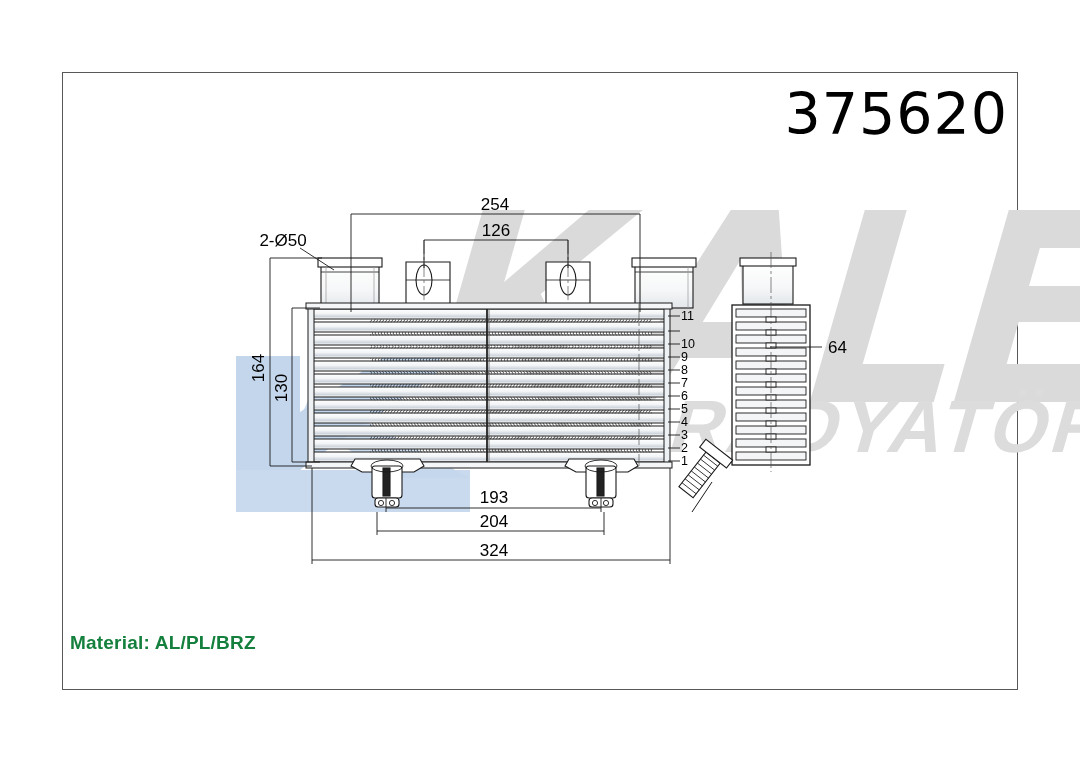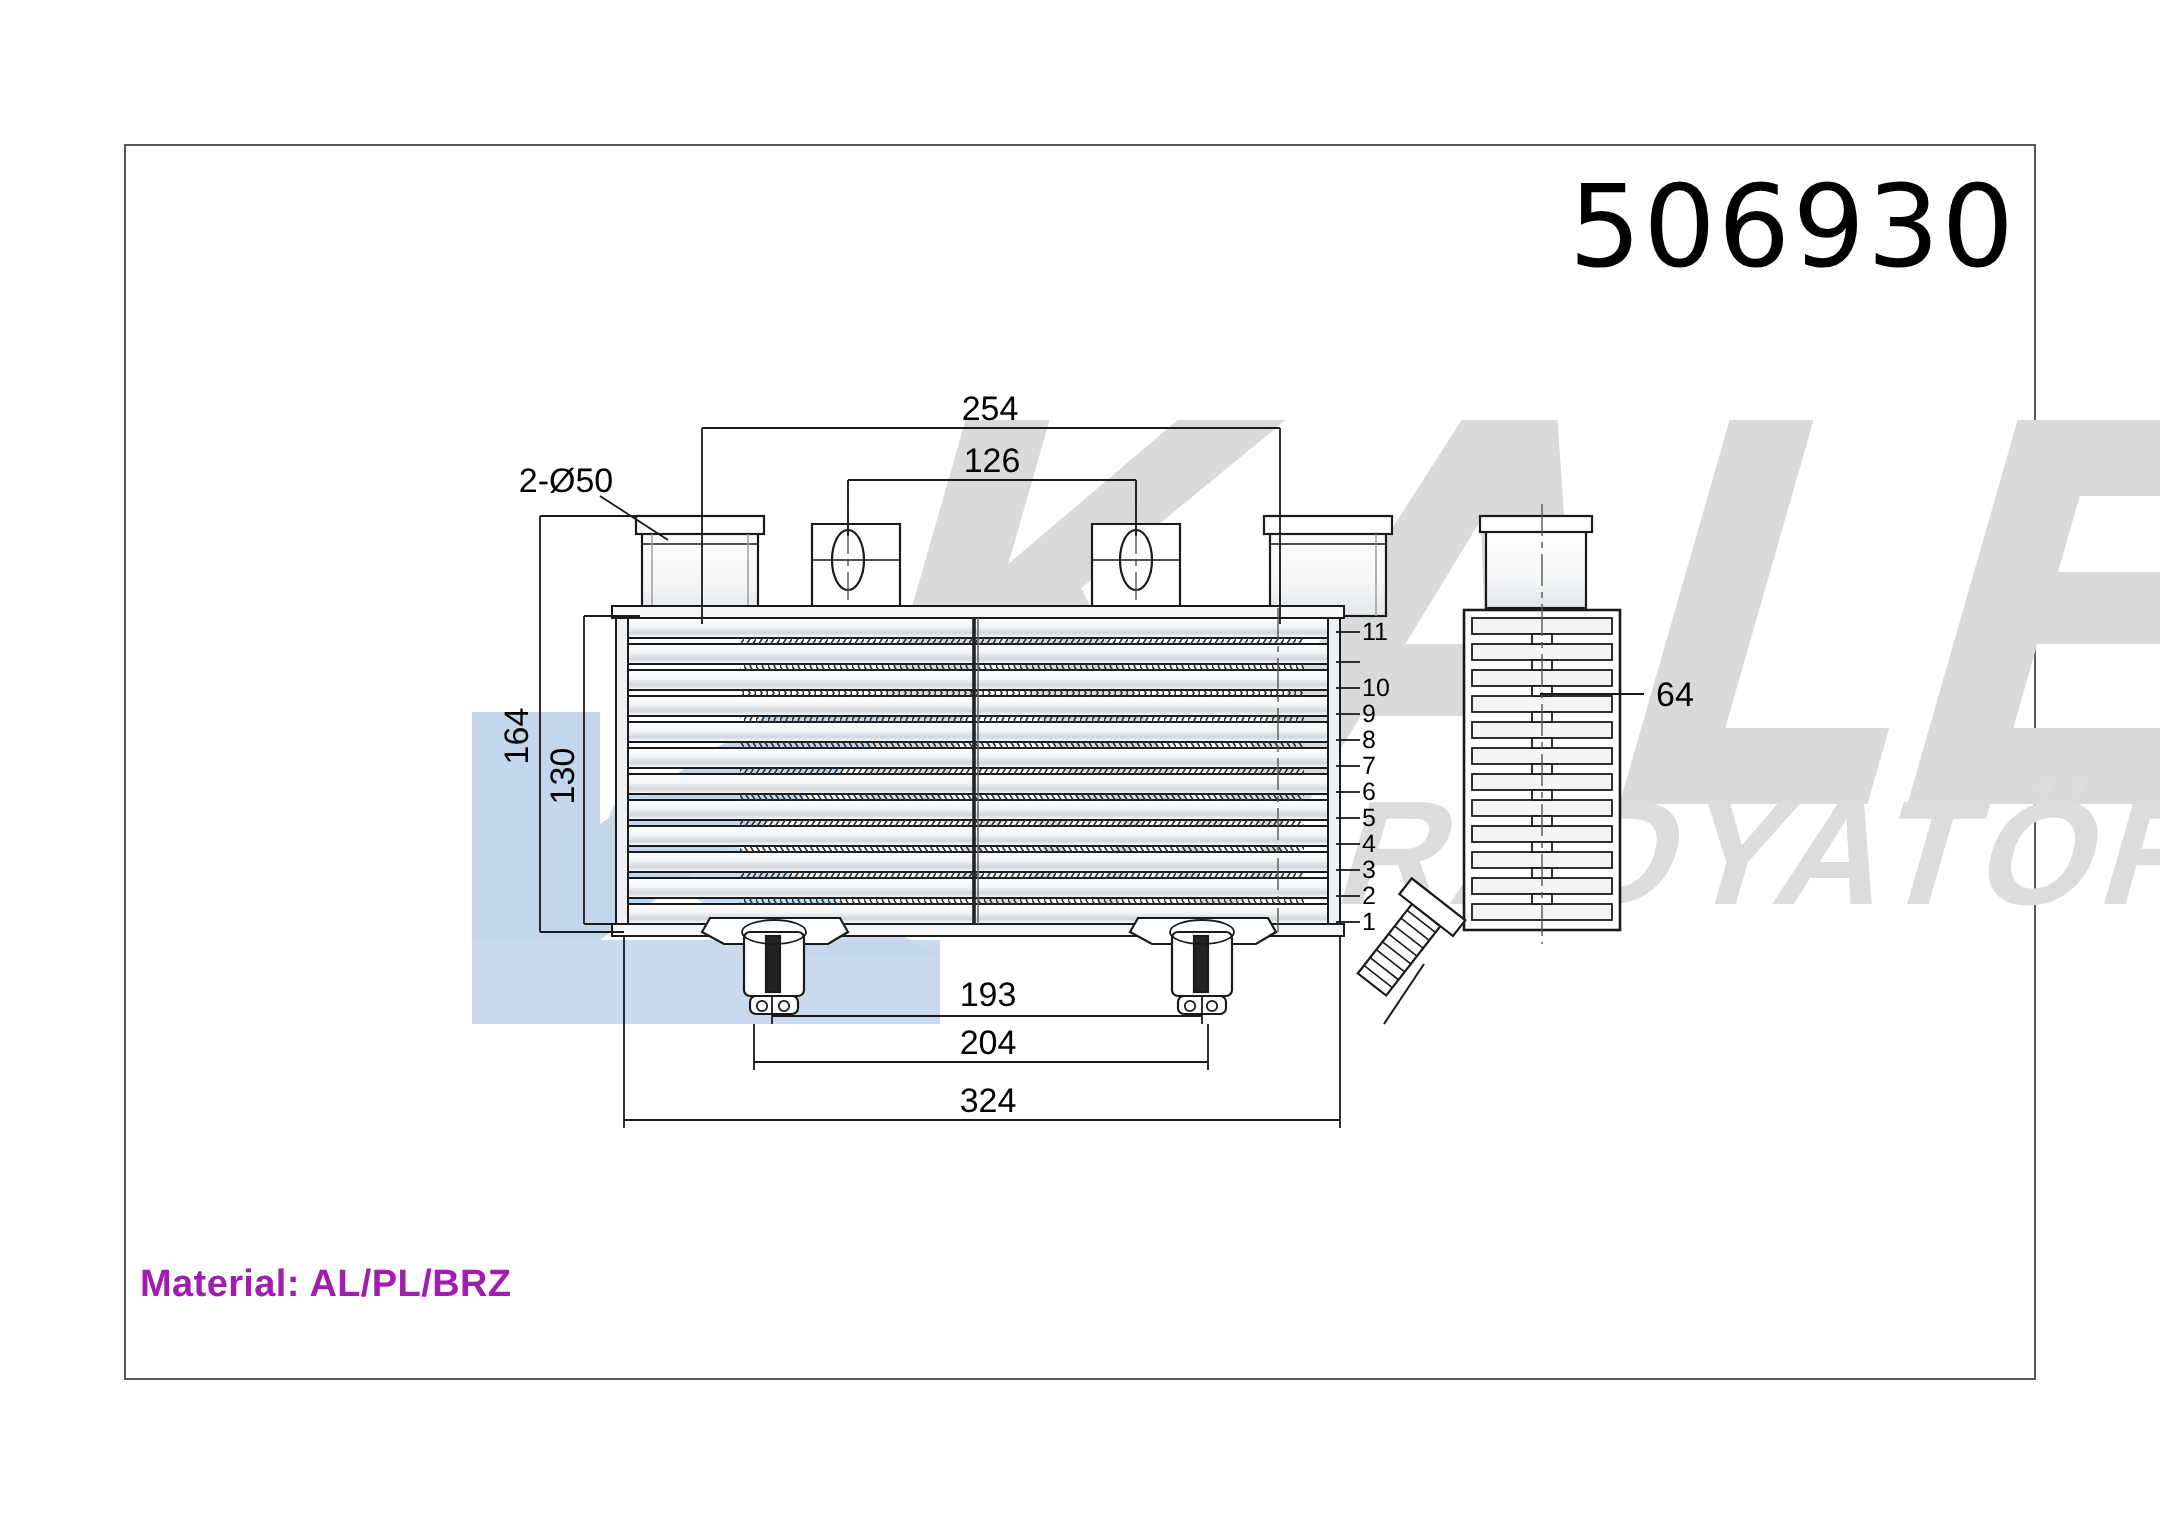--- a/index.html
+++ b/index.html
@@ -15,33 +15,33 @@
     border:1.6px solid #58585a;box-sizing:border-box;background:transparent;
   }
   #partno{
     position:absolute;right:72px;top:86px;
     font-size:57px;font-weight:400;color:#000;letter-spacing:1px;
     font-family:"DejaVu Sans","Liberation Sans",sans-serif;
     line-height:1;
   }
   #material{
     position:absolute;left:70px;top:632px;
-    font-size:19px;font-weight:bold;color:#a21caf;letter-spacing:.2px;
+    font-size:19px;font-weight:bold;color:#15803d;letter-spacing:.2px;
   }
   svg#dwg{position:absolute;left:0;top:0;width:1080px;height:763px;}
   .wm{pointer-events:none;}
 </style>
 </head>
 <body>
 
 <div id="sheet">
 
   <div class="frame"></div>
 
-  <div id="partno">506930</div>
+  <div id="partno">375620</div>
   <div id="material">Material: AL/PL/BRZ</div>
 
   <svg id="dwg" viewBox="0 0 1080 763">
 
     <defs>
 
       <pattern id="finpat" width="7" height="11" patternUnits="userSpaceOnUse">
         <path d="M0.5,0 L0.5,11 M3.5,0 L3.5,11 M6.5,0 L6.5,11" stroke="#2a2a2a" stroke-width="0.9" fill="none"></path>
         <path d="M0.5,0 L3.5,2 L0.5,4 L3.5,6 L0.5,8 L3.5,10" stroke="#333" stroke-width="0.7" fill="none"></path>
       </pattern>

